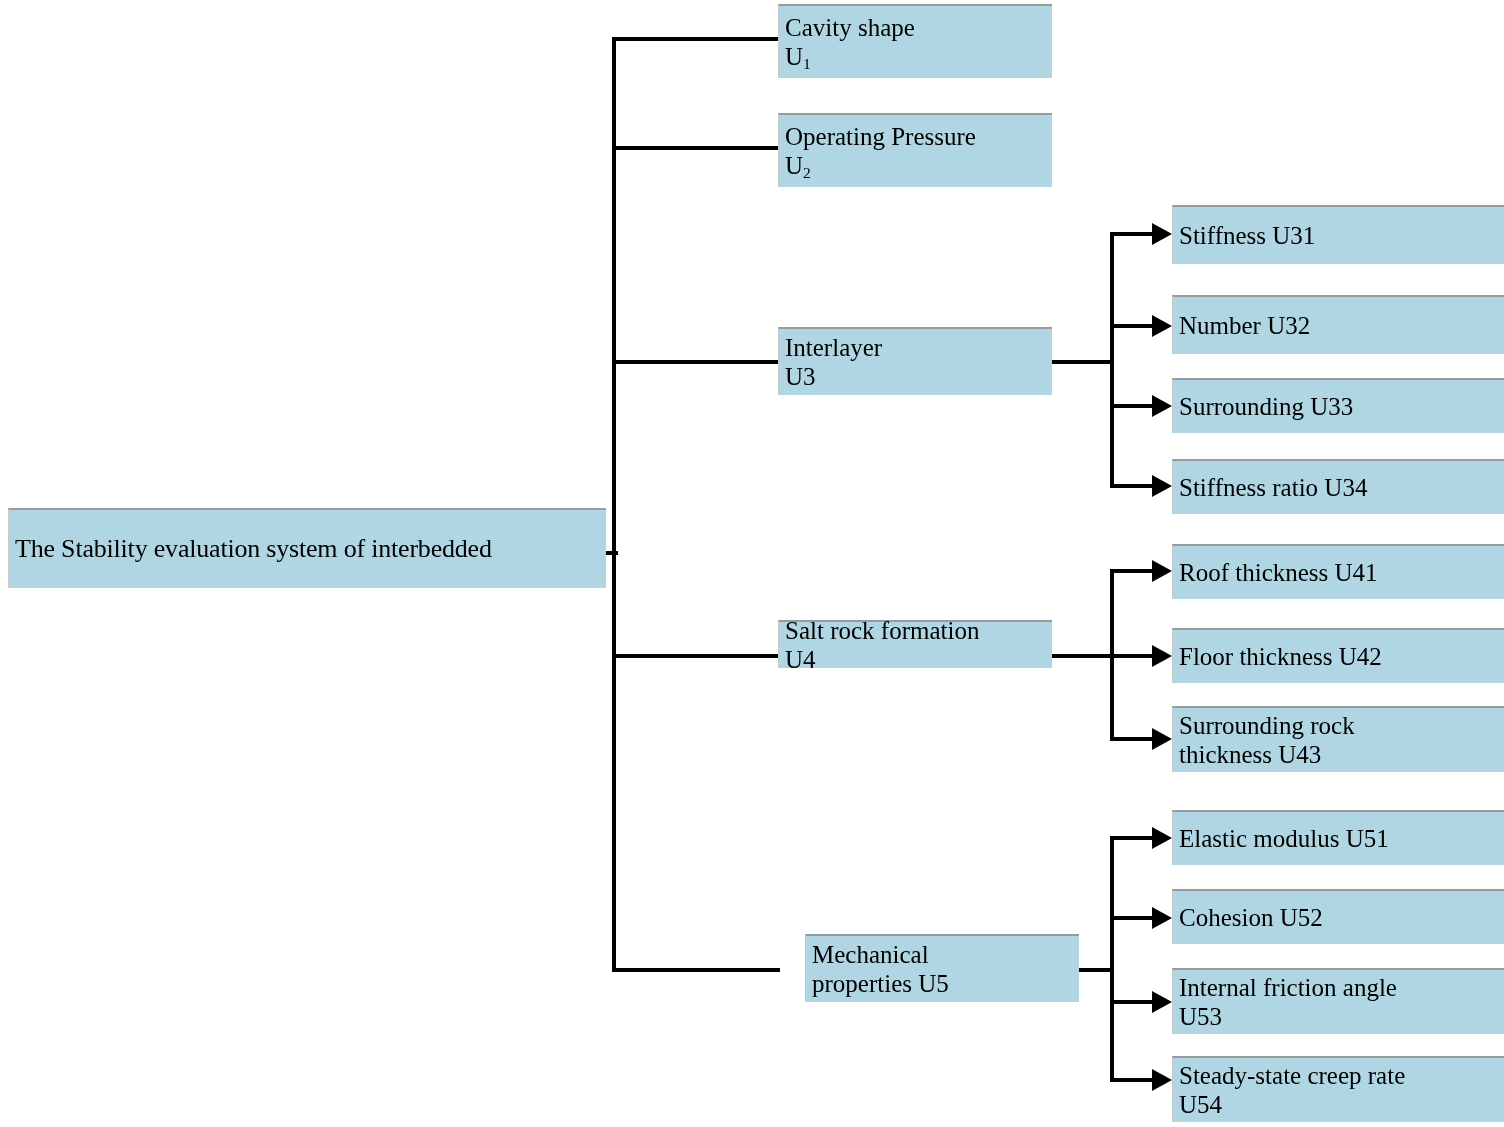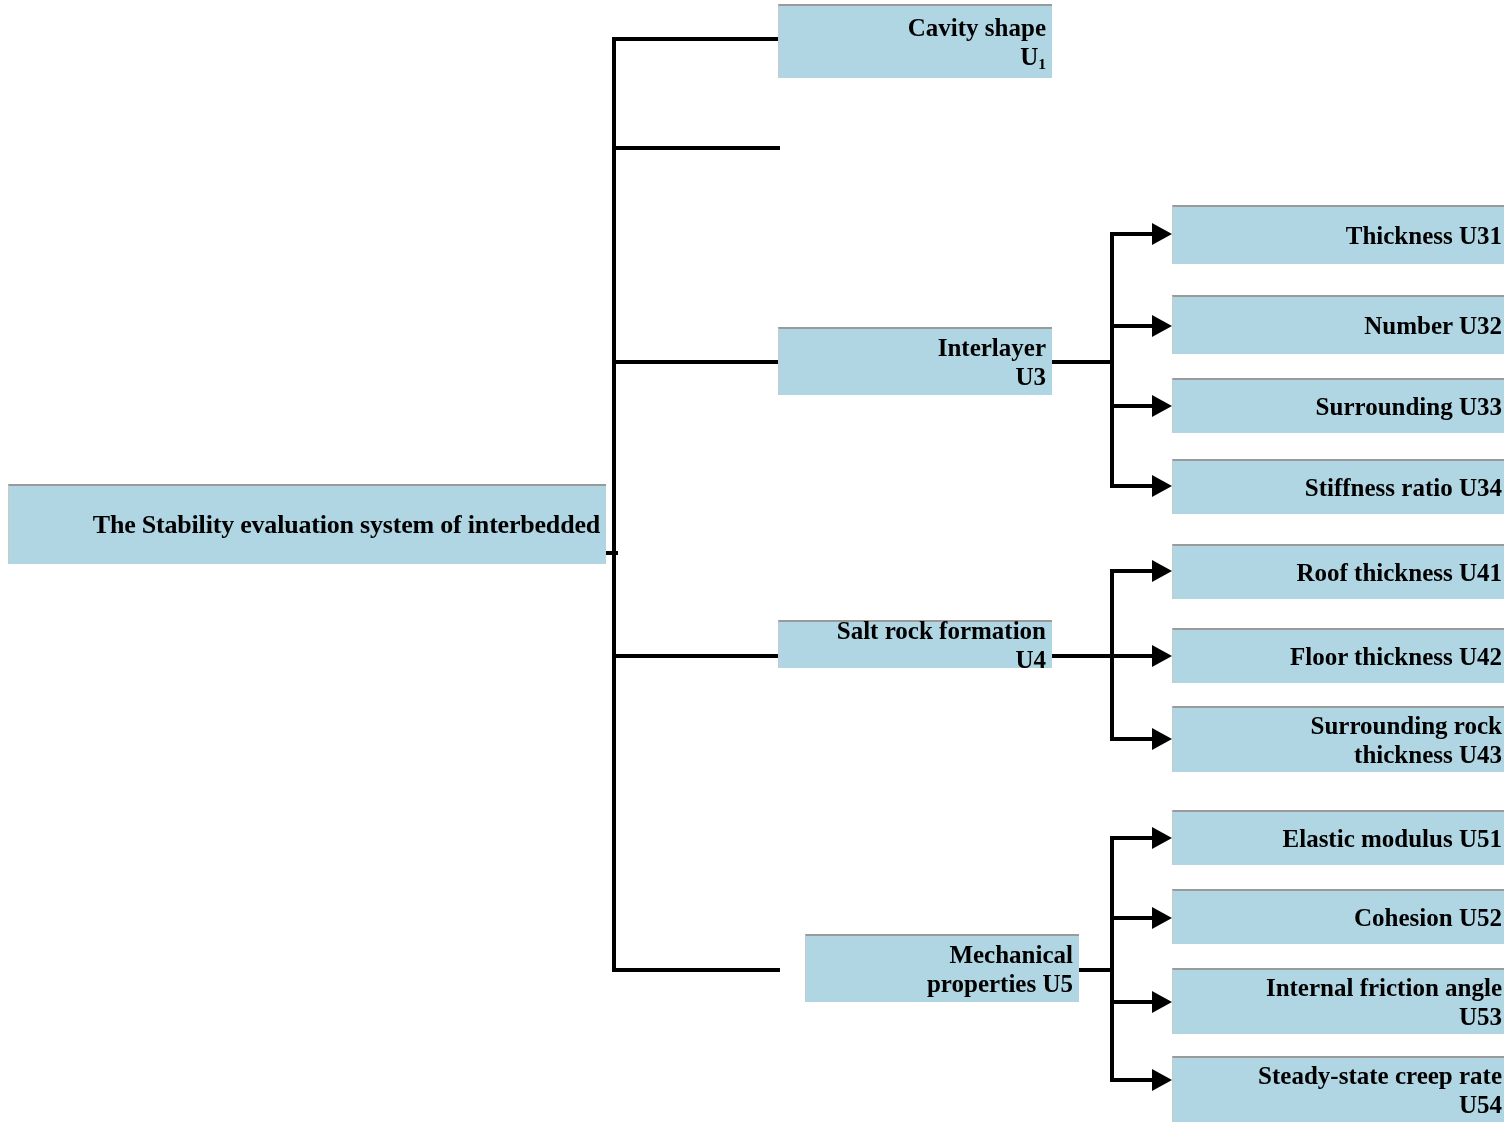--- a/index.html
+++ b/index.html
@@ -17,22 +17,22 @@
   }
   .node {
     position: absolute;
     box-sizing: border-box;
     background: #b0d6e3;
     border-top: 2px solid #9a9a9a;
     border-left: 1px solid #c9c9c9;
     display: flex;
     align-items: center;
     justify-content: center;
-    text-align: right;
-    font-weight: bold;
+    text-align: left;
+    font-weight: normal;
     color: #000000;
     line-height: 1.18;
     padding: 2px 6px;
   }
   .node-inner {
     width: 100%;
     display: block;
   }
   .node.root {
     font-size: 26px;
@@ -102,33 +102,39 @@
   <div class="edge v" style="left:1110px; top:836px; height:246px;"></div>
   <div class="edge h" style="left:1110px; top:836px; width:48px;"></div>
   <div class="arrow" style="left:1152px; top:827px;"></div>
   <div class="edge h" style="left:1110px; top:916px; width:48px;"></div>
   <div class="arrow" style="left:1152px; top:907px;"></div>
   <div class="edge h" style="left:1110px; top:1000px; width:48px;"></div>
   <div class="arrow" style="left:1152px; top:991px;"></div>
   <div class="edge h" style="left:1110px; top:1078px; width:48px;"></div>
   <div class="arrow" style="left:1152px; top:1069px;"></div>
 
-  <div class="node root" style="left:8px; top:484px; width:598px; height:80px;">
+  <div class="node root" style="left:8px; top:508px; width:598px; height:80px;">
     <span class="node-inner">
       <span>The Stability evaluation system of interbedded</span><br>
     </span>
   </div>
 
   <div class="node level2" style="left:778px; top:4px; width:274px; height:74px;">
     <span class="node-inner">
       <span>Cavity shape</span><br>
       <span>U</span><sub>1</sub>
     </span>
   </div>
 
+  <div class="node level2" style="left:778px; top:113px; width:274px; height:74px;">
+    <span class="node-inner">
+      <span>Operating Pressure</span><br>
+      <span>U</span><sub>2</sub>
+    </span>
+  </div>
 
   <div class="node level2" style="left:778px; top:327px; width:274px; height:68px;">
     <span class="node-inner">
       <span>Interlayer</span><br>
       <span>U3</span>
     </span>
   </div>
 
   <div class="node level2" style="left:778px; top:620px; width:274px; height:48px;">
     <span class="node-inner">
@@ -138,21 +144,21 @@
   </div>
 
   <div class="node level2" style="left:805px; top:934px; width:274px; height:68px;">
     <span class="node-inner">
       <span>Mechanical</span><br>
       <span>properties U5</span>
     </span>
   </div>
 
   <div class="node level3" style="left:1172px; top:205px; width:336px; height:59px;">
-    <span class="node-inner">Thickness U31</span>
+    <span class="node-inner">Stiffness U31</span>
   </div>
 
   <div class="node level3" style="left:1172px; top:295px; width:336px; height:59px;">
     <span class="node-inner">Number U32</span>
   </div>
 
   <div class="node level3" style="left:1172px; top:378px; width:336px; height:55px;">
     <span class="node-inner">Surrounding U33</span>
   </div>
 

